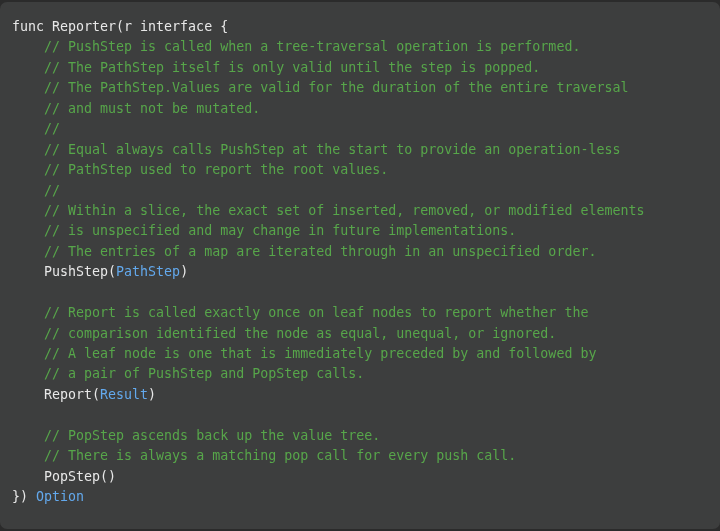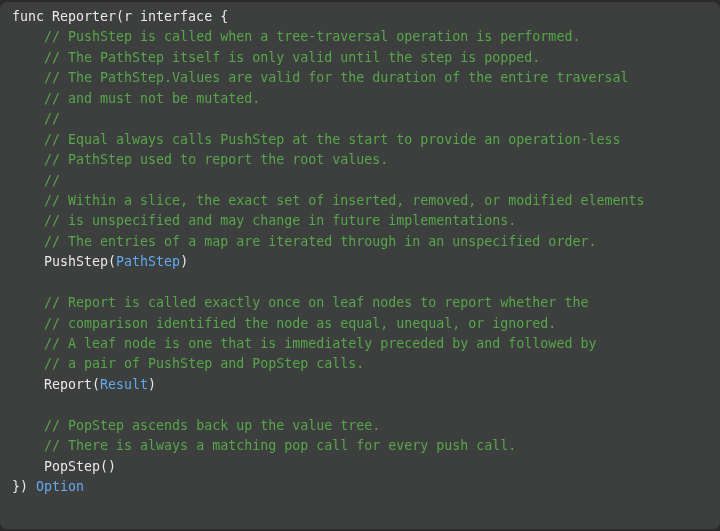--- a/index.html
+++ b/index.html
@@ -19,21 +19,21 @@
     top: 2px;
     width: 720px;
     height: 527px;
     box-sizing: border-box;
     background: #3d3e3e;
     border-radius: 7px;
     overflow: hidden;
   }
   #code-pre {
     margin: 0;
-    padding: 5px 0 0 0;
+    padding: 15px 0 0 0;
     font-family: "DejaVu Sans Mono", monospace;
     font-size: 13.3px;
     line-height: 20.45px;
     color: #e6e6e6;
     white-space: pre;
     tab-size: 4;
   }
   .ln {
     display: block;
     height: 20.45px;

